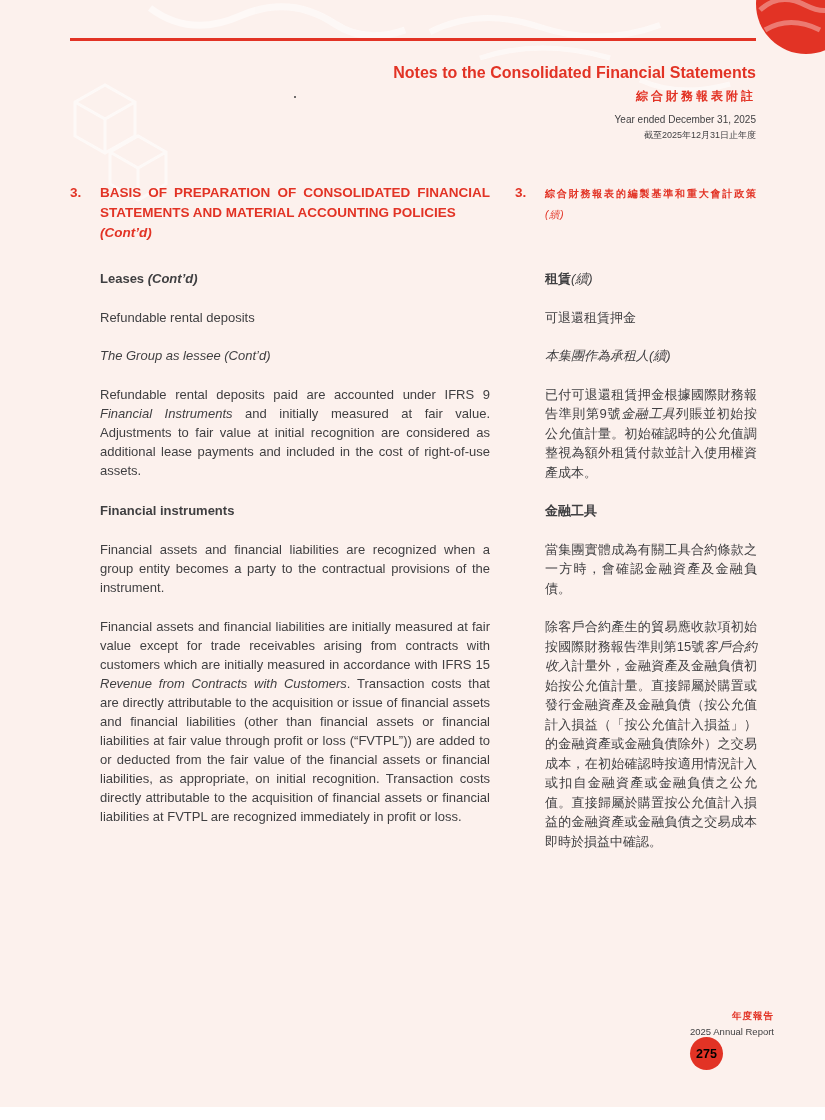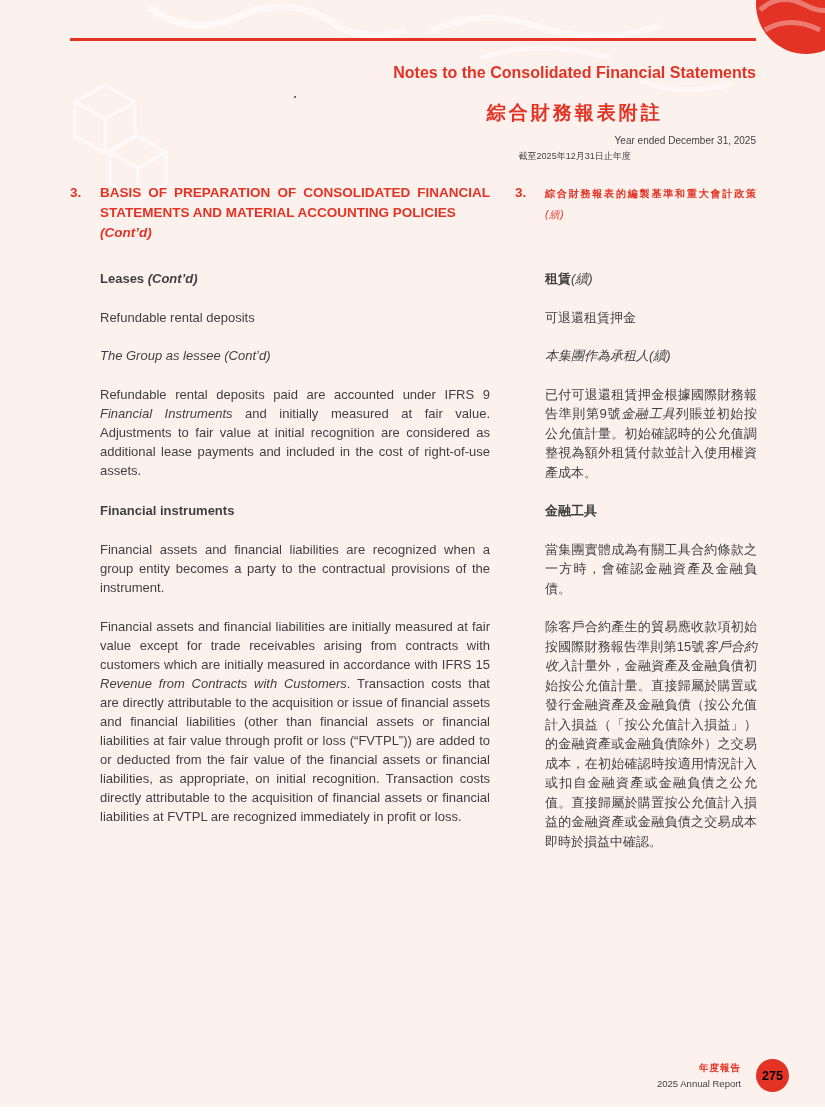--- a/index.html
+++ b/index.html
@@ -13,44 +13,44 @@
   .page{
     position:relative;width:825px;height:1120px;background:var(--bg);
     color:var(--text);overflow:hidden;
   }
   .decor{position:absolute;top:0;left:0;pointer-events:none;}
   .top-rule{position:absolute;left:70px;top:38px;width:686px;height:3px;background:var(--accent);}
   .stray-dot{position:absolute;left:294px;top:96px;width:2px;height:2px;border-radius:50%;background:var(--text);}
 
   .doc-header{position:absolute;top:64px;right:69px;text-align:right;}
   .h-title-en{color:var(--accent);font-weight:bold;font-size:16px;}
-  .h-title-zh{color:var(--accent);font-weight:bold;font-size:19px;letter-spacing:3px;margin-top:18px;text-align:center;}
+  .h-title-zh{color:var(--accent);font-weight:bold;font-size:12px;letter-spacing:3px;margin-top:6px;}
   .h-period-en{font-size:10px;margin-top:9px;color:var(--text);}
-  .h-period-zh{font-size:9px;margin-top:4px;color:var(--text);text-align:center;}
+  .h-period-zh{font-size:9px;margin-top:4px;color:var(--text);}
 
   .content{position:absolute;top:183px;left:70px;width:687px;}
   .row{display:flex;align-items:flex-start;margin-bottom:19px;}
   .row.sec{margin-bottom:26px;}
   .c-num{width:30px;flex:none;font-size:13.5px;line-height:19px;}
   .c-en{width:390px;flex:none;font-size:13px;line-height:19px;text-align:justify;}
   .c-gap{width:25px;flex:none;}
   .c-zh{width:212px;flex:none;font-size:13px;line-height:19.5px;text-align:justify;}
 
   .sec-num{color:var(--accent);font-weight:bold;line-height:20px;}
   .sec-title-en{color:var(--accent);font-weight:bold;font-size:13.5px;line-height:20px;}
   .sec-contd{display:block;font-style:italic;}
   .sec-title-zh{color:var(--accent);font-weight:bold;font-size:10px;line-height:21px;letter-spacing:1px;}
   .zh-contd{font-style:italic;font-weight:normal;}
 
   b{font-weight:bold;}
   em{font-style:italic;}
   .bold-it{font-weight:bold;font-style:italic;}
   .it{font-style:italic;}
 
-  .footer{position:absolute;right:36px;bottom:28px;display:flex;align-items:center;}
+  .footer{position:absolute;right:36px;bottom:50px;display:flex;flex-direction:column;}
   .footer-text{text-align:right;margin-right:15px;}
   .f-zh{color:var(--accent);font-weight:bold;font-size:9.5px;letter-spacing:1px;}
   .f-en{font-size:9.5px;margin-top:3px;color:var(--text);}
   .page-badge{width:33px;height:33px;border-radius:50%;background:var(--accent);color:#000000;
     display:flex;align-items:center;justify-content:center;font-weight:bold;font-size:12.5px;}
   .bottom-strip{position:absolute;left:0;bottom:0;width:825px;height:13px;background:#ffffff;}
 </style>
 </head>
 <body>
 

